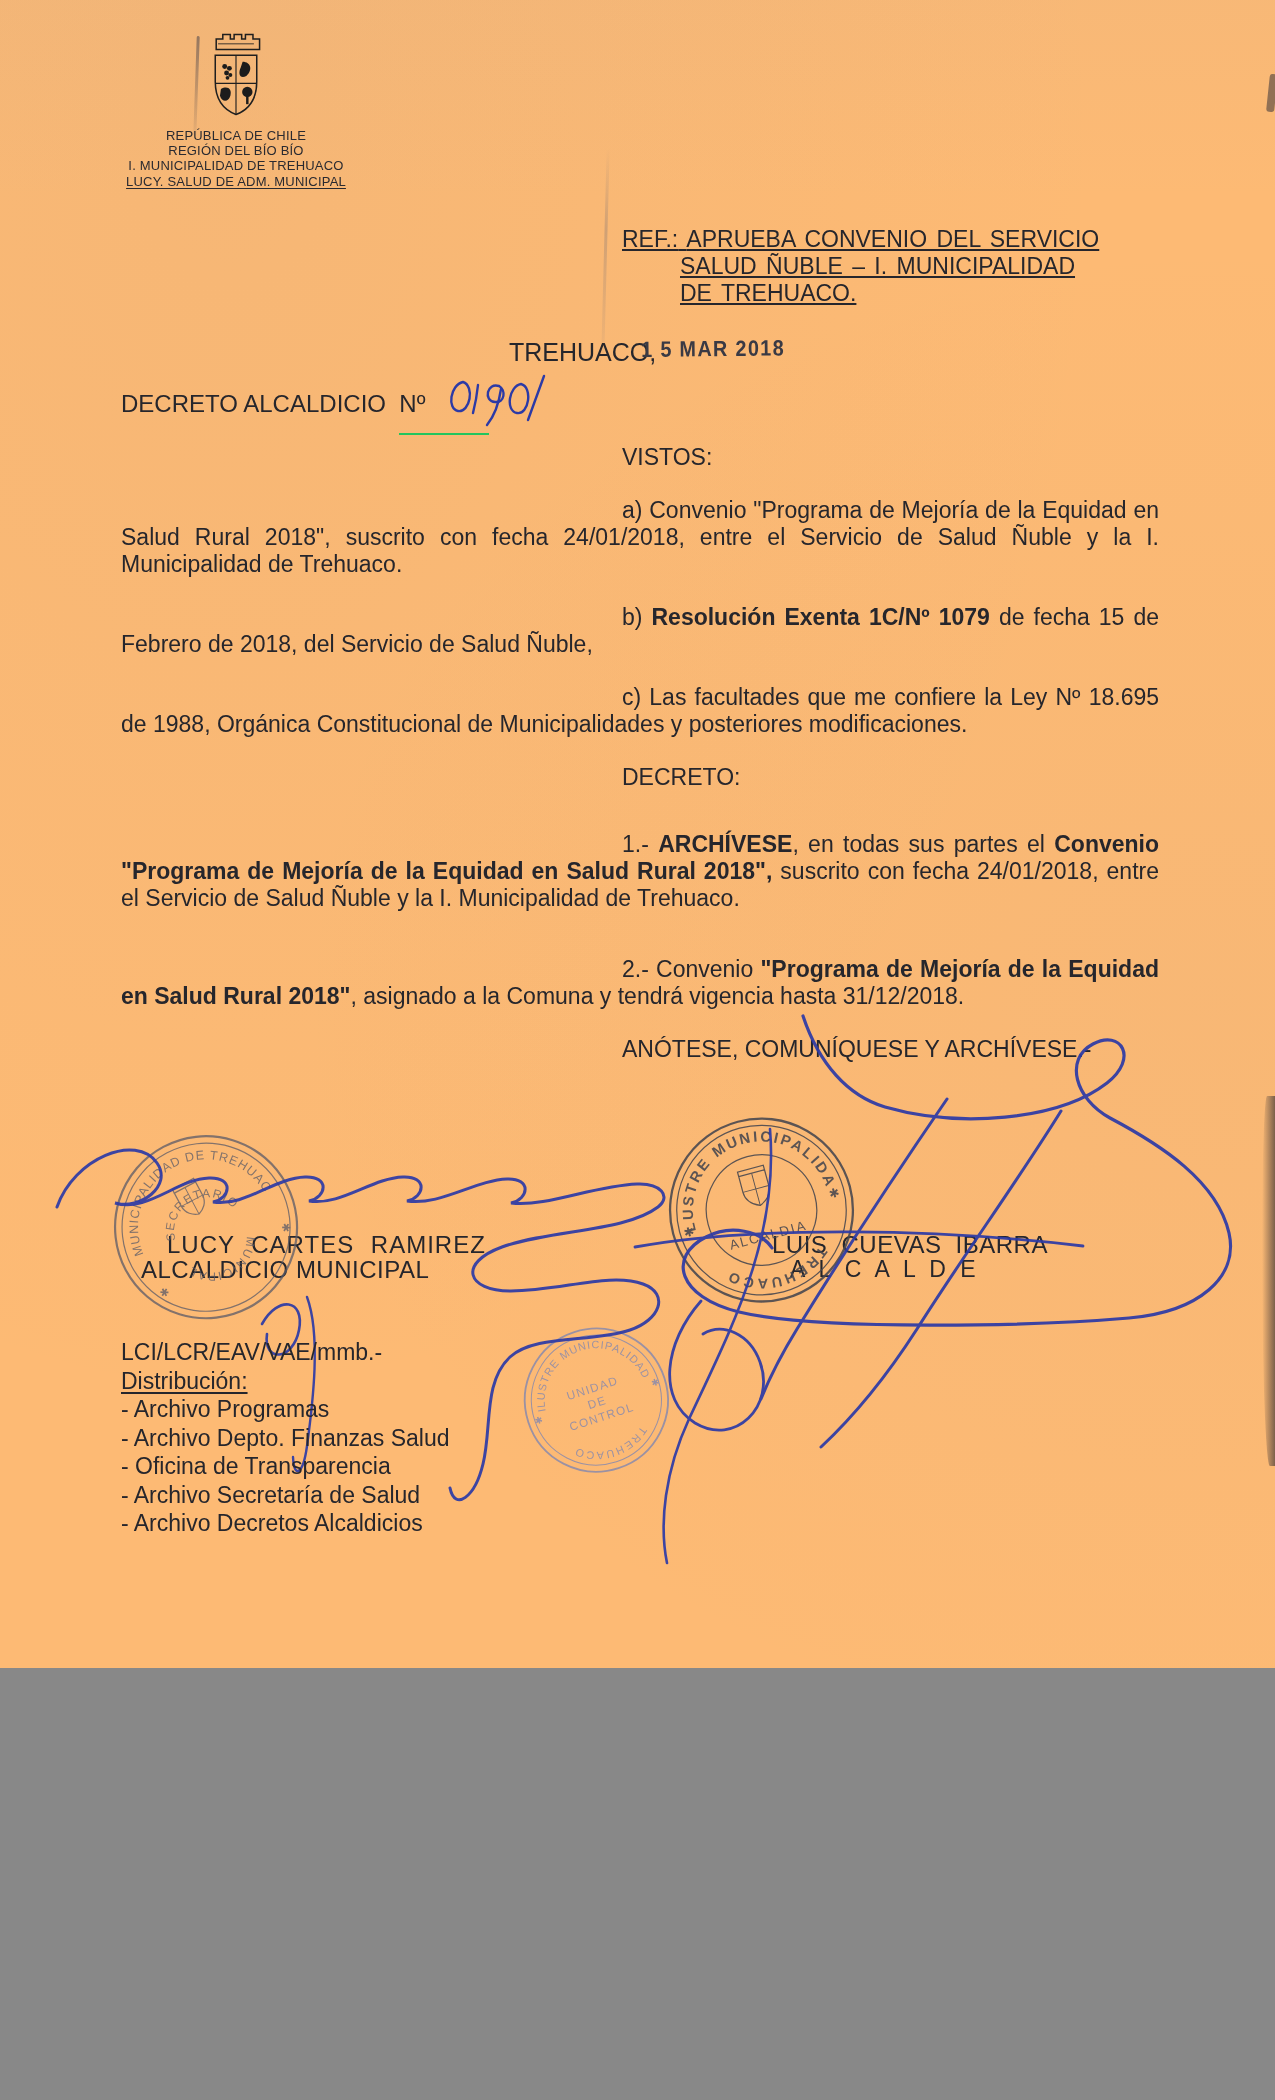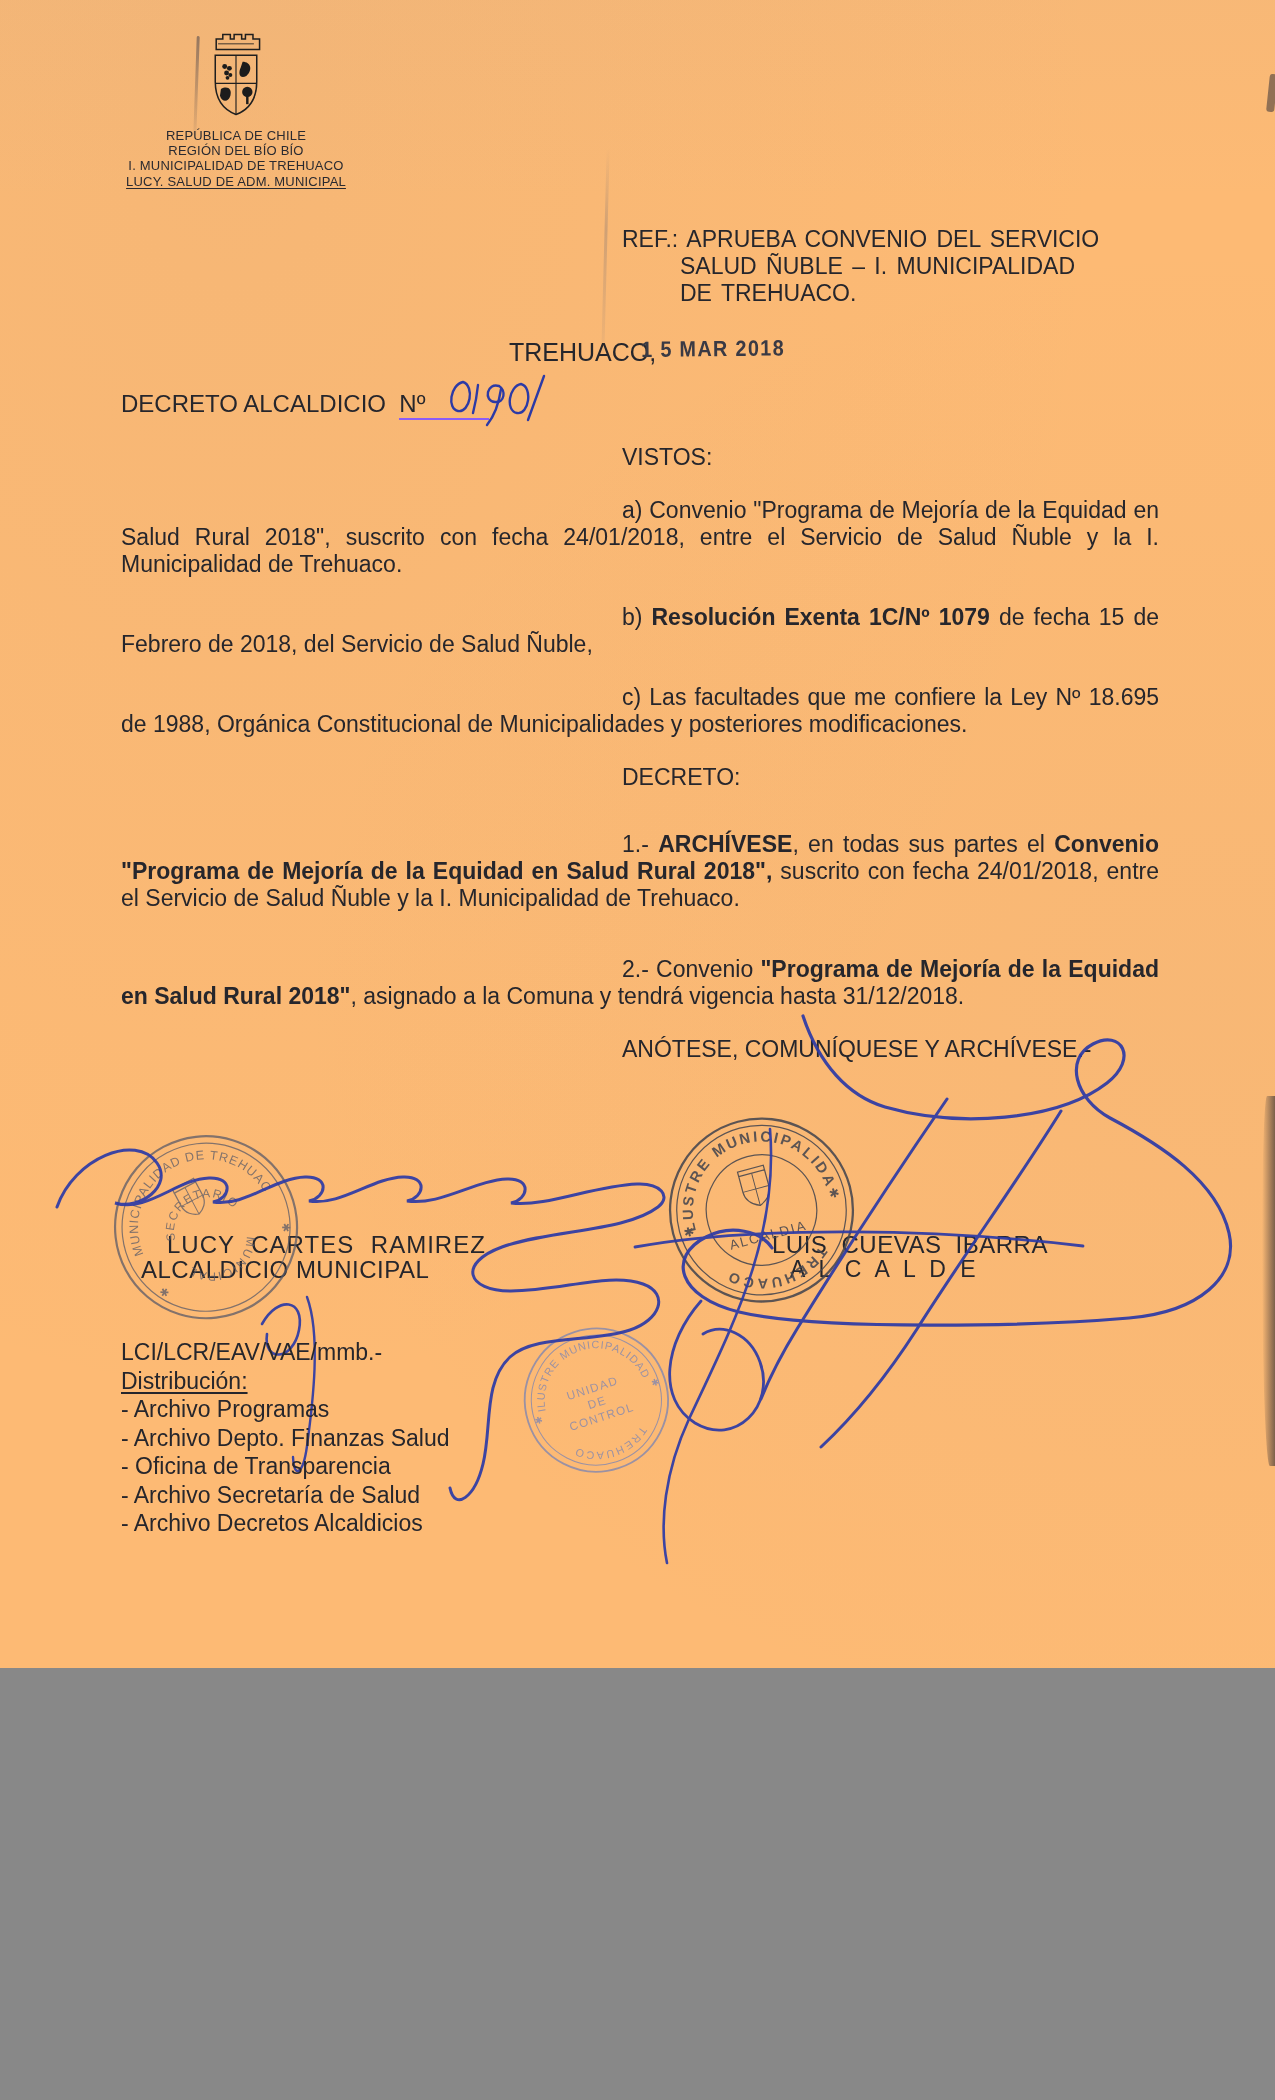--- a/index.html
+++ b/index.html
@@ -29,30 +29,30 @@
   .crease-h { position:absolute; left:0; top:1722px; width:100%; height:2px; background:rgba(110,110,125,0.06); }
 
   
   .letterhead { position:absolute; left:110px; top:26px; width:252px; text-align:center;
     font-size:13px; line-height:15.2px; letter-spacing:0.2px; color:#2a2a30; }
   .letterhead svg { display:block; margin:0 auto 6px auto; }
   .lh-underline { text-decoration:underline; text-underline-offset:2px; }
 
   
   .ref { position:absolute; left:622px; top:226px; width:430px; font-size:23px; line-height:27px;
-    padding-left:58px; }
+    padding-left:58px;text-decoration:underline; }
   .ref .first { text-indent:-58px; }
   .ref div { word-spacing:3px; }
 
   .dateline-city { position:absolute; left:509px; top:338px; font-size:25px; }
   .date-stamp { position:absolute; left:641px; top:337px; font-size:22px; font-weight:bold;
     color:#3a3a44; letter-spacing:1.5px; transform:scaleX(0.9) rotate(-0.6deg); transform-origin:left top; }
 
   .decree-line { position:absolute; left:121px; top:390px; font-size:24px; white-space:nowrap; }
-  .decree-line .nline { border-bottom:2px solid #8b5cf6; padding-bottom:1px; }
+  .decree-line .nline { border-bottom:2px solid #22c55e; padding-bottom:16px; }
   .decree-line .blank { display:inline-block; width:64px; }
   .hand-num { position:absolute; left:437px; top:368px; }
 
   
   .bodytext { position:absolute; left:121px; top:444px; width:1038px; font-size:23px;
     line-height:27px; text-align:justify; }
   .bodytext .para { text-indent:501px; margin-top:26px; }
   .bodytext .para.p1 { margin-top:40px; }
   .bodytext .para.p2 { margin-top:44px; }
   .bodytext .heading { margin-left:501px; margin-top:26px; text-align:left; }

